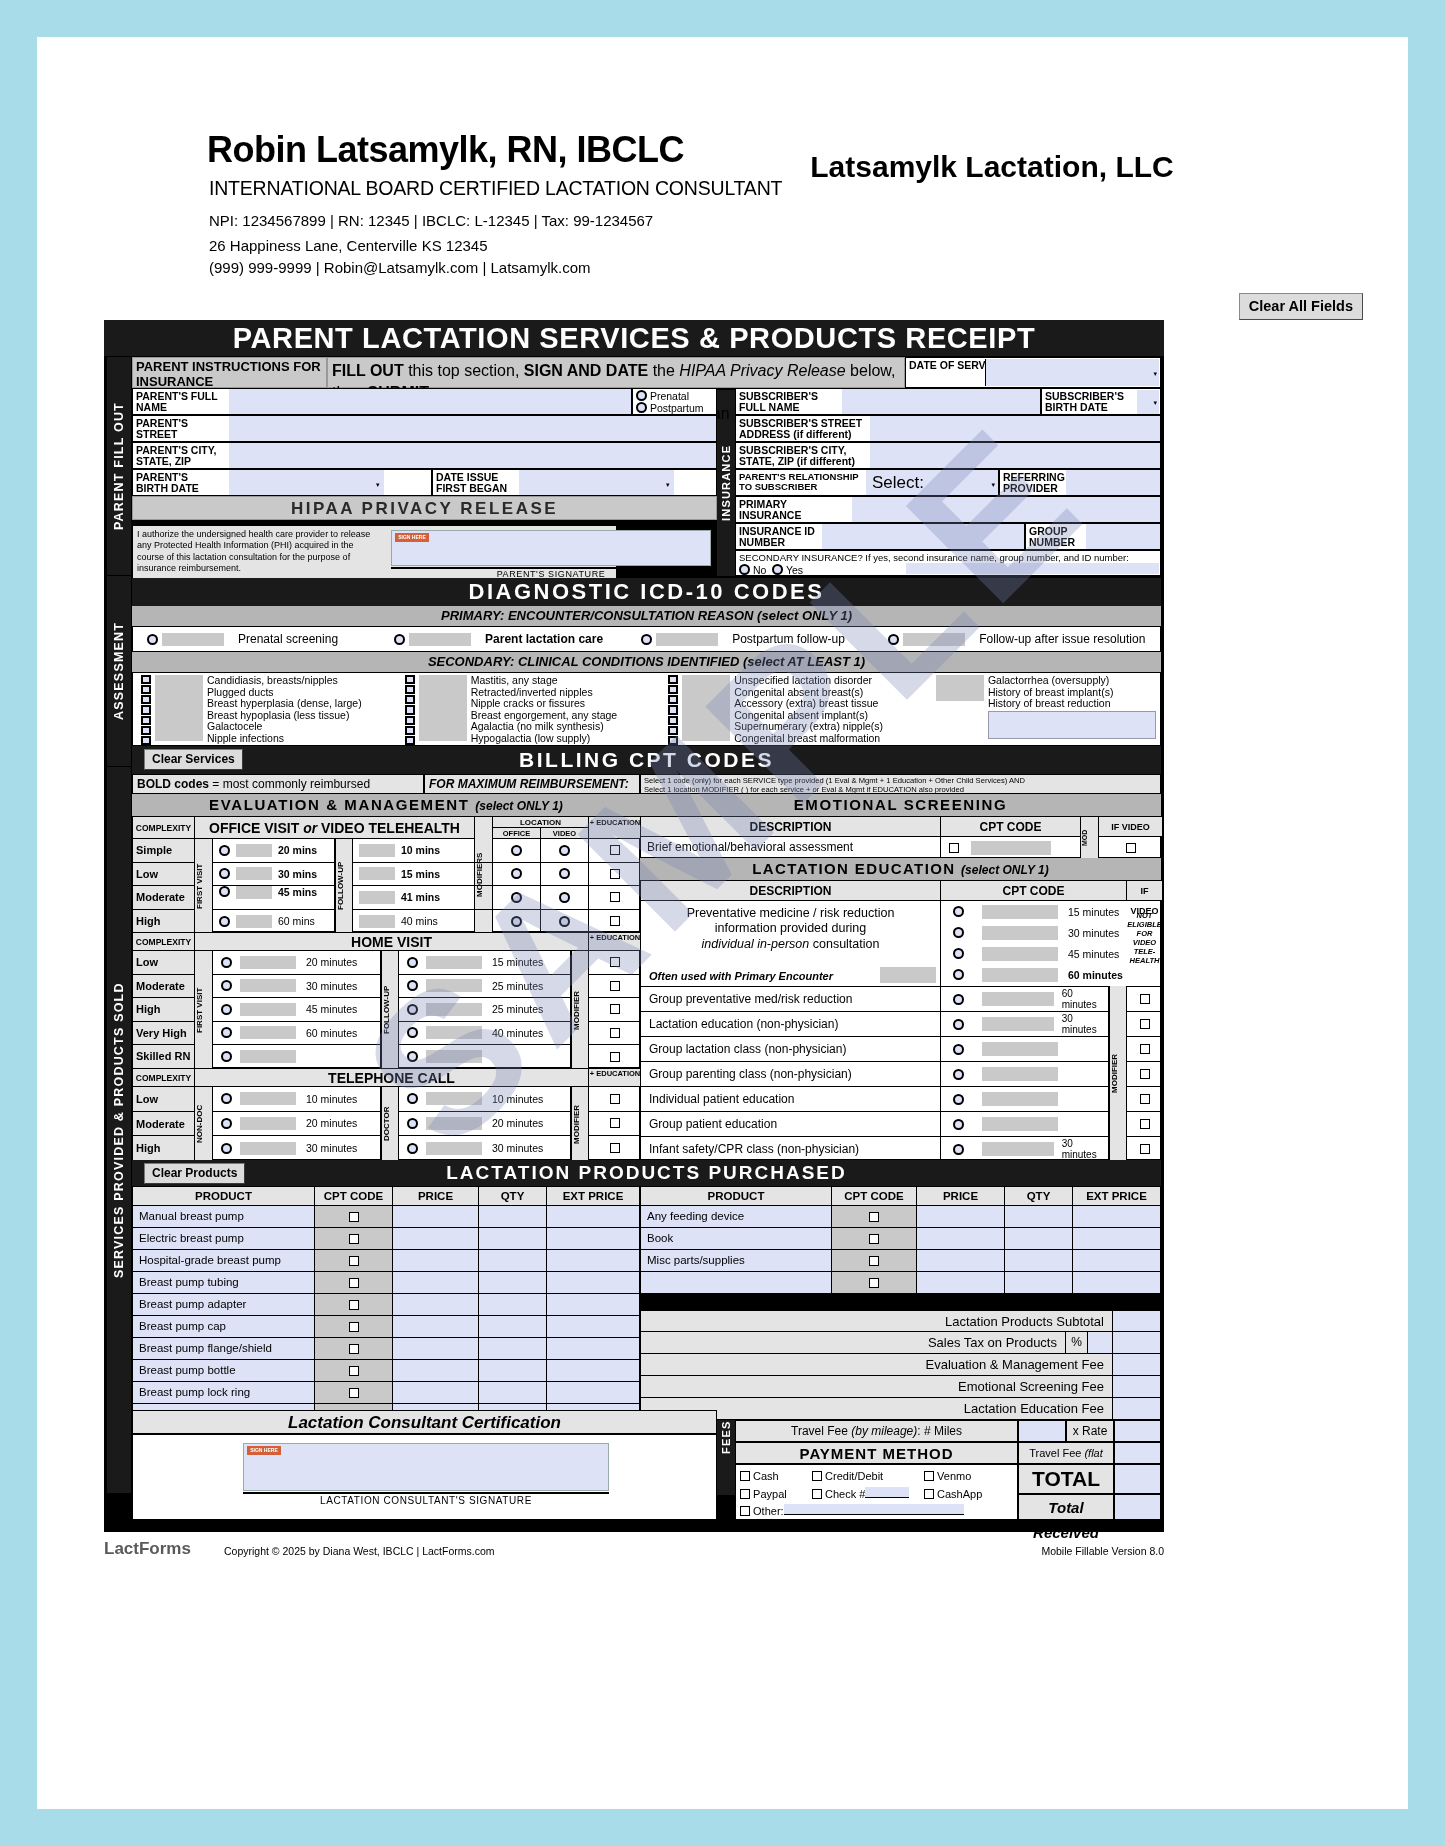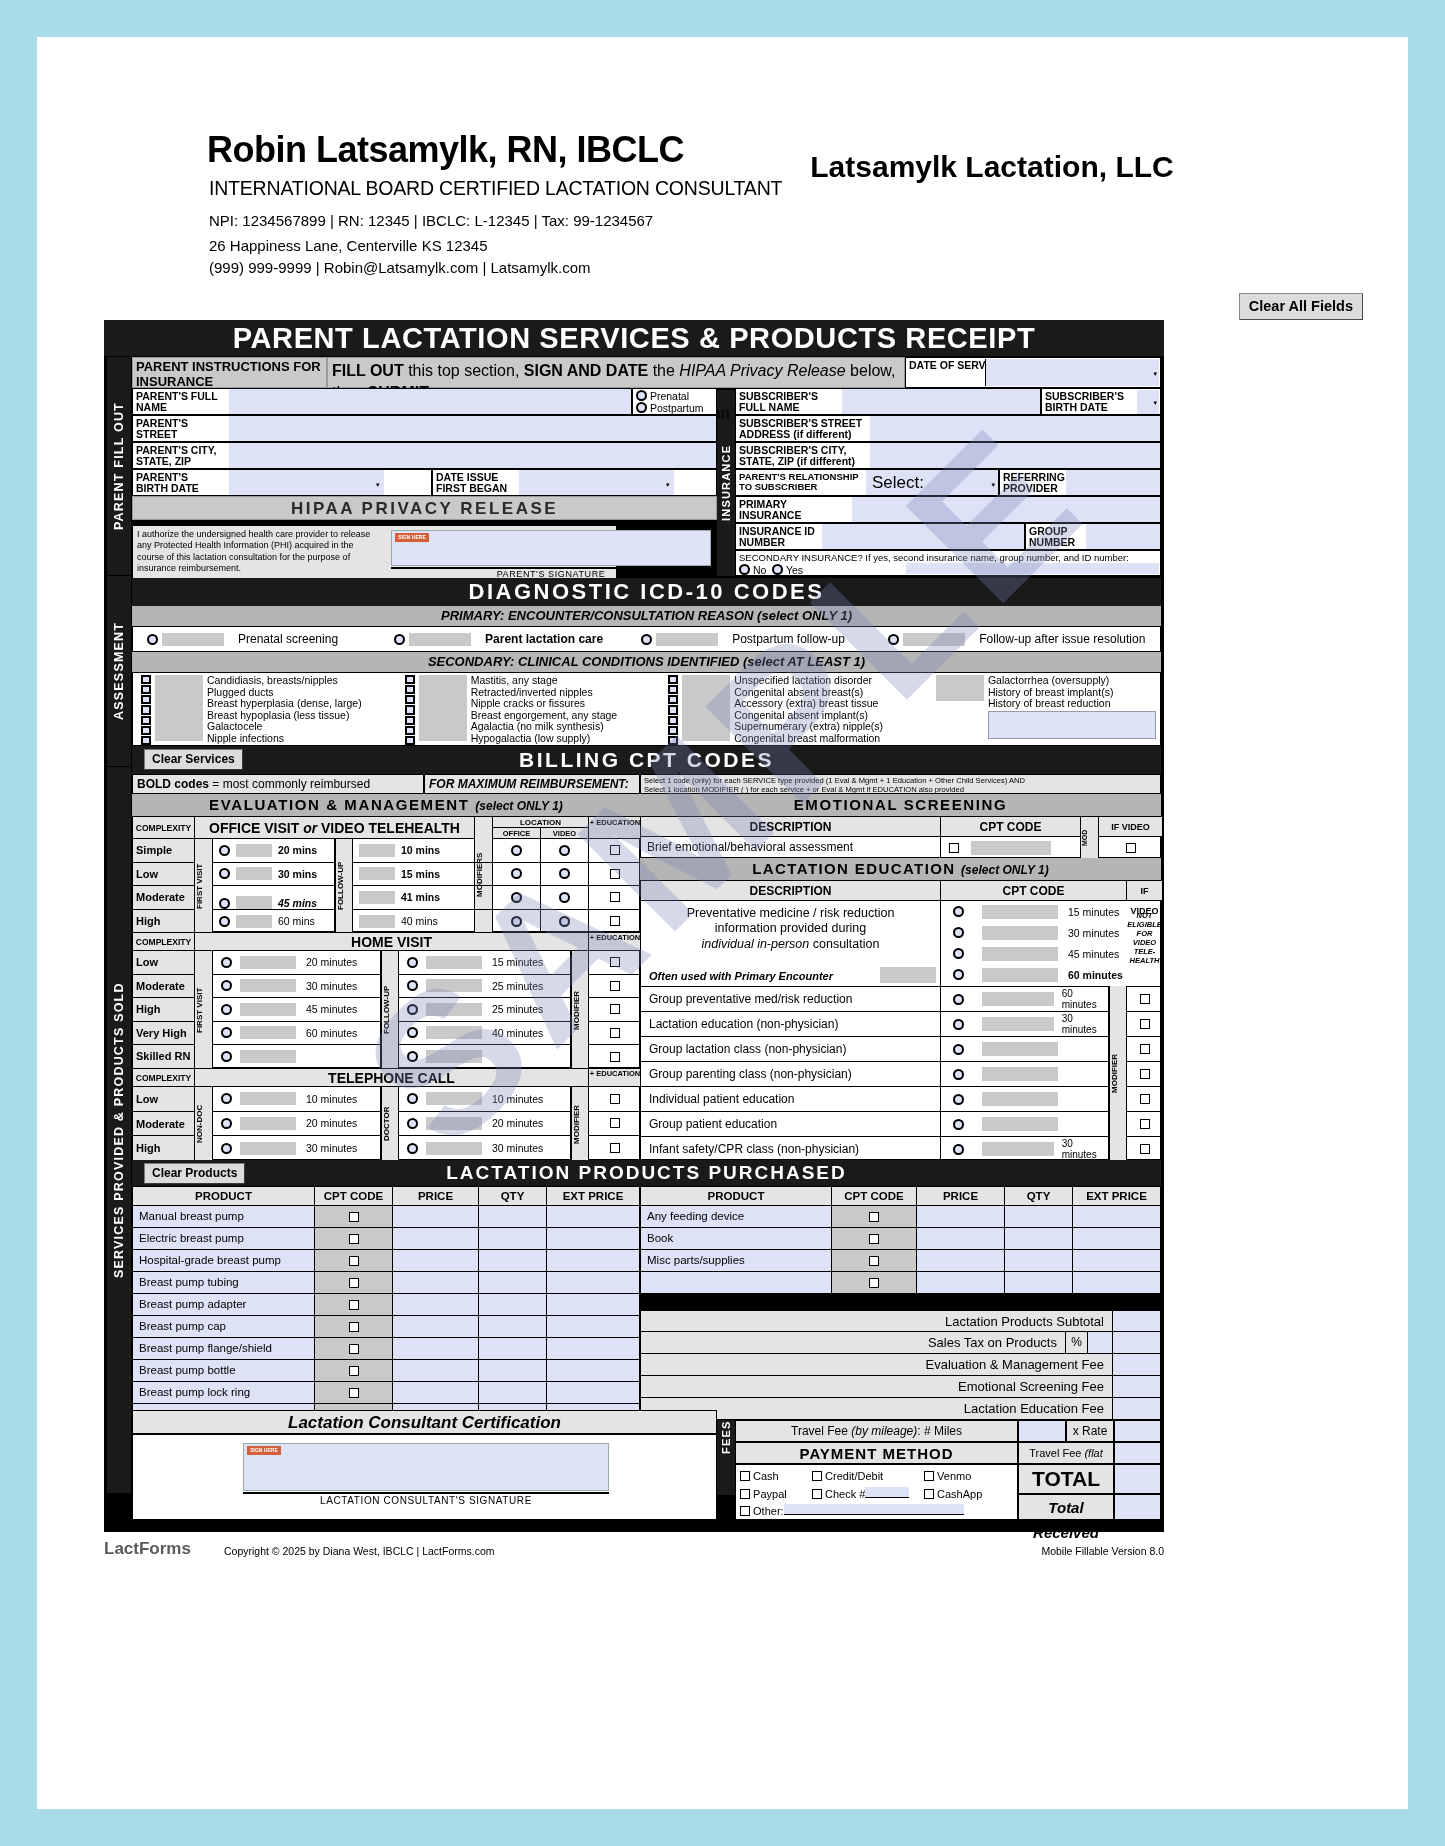--- a/index.html
+++ b/index.html
@@ -425,21 +425,21 @@
             <div style="width:48px;border-right:1px solid #000;display:flex;align-items:center;justify-content:center;">
               <span class="radio"></span>
             </div>
             <div style="flex:1;display:flex;align-items:center;justify-content:center;">
               <span class="chkw"></span>
             </div>
           </div>
           <div style="display:flex;height:23.5px;border-bottom:1px solid #000;">
             <div class="lgray" style="width:62px;border-right:1px solid #000;font-size:11px;font-weight:bold;padding-left:3px;line-height:23px;">Moderate</div>
             <div style="width:18px;border-right:1px solid #000;"></div>
-            <div style="width:122px;border-right:1px solid #000;display:flex;align-items:flex-end;font-style:italic;">
+            <div style="width:122px;border-right:1px solid #000;display:flex;align-items:flex-start;">
               <span class="radio" style="margin-left:6px;"></span>
               <span class="gray" style="width:36px;height:13px;margin-left:6px;"></span>
               <span style="margin-left:6px;font-size:10.5px;font-weight:bold;">45 mins</span>
             </div>
             <div style="width:18px;border-right:1px solid #000;"></div>
             <div style="width:122px;border-right:1px solid #000;display:flex;align-items:center;">
               <span class="gray" style="width:36px;height:13px;margin-left:6px;"></span>
               <span style="margin-left:6px;font-size:10.5px;font-weight:bold;">41 mins</span>
             </div>
             <div style="width:18px;border-right:1px solid #000;"></div>

